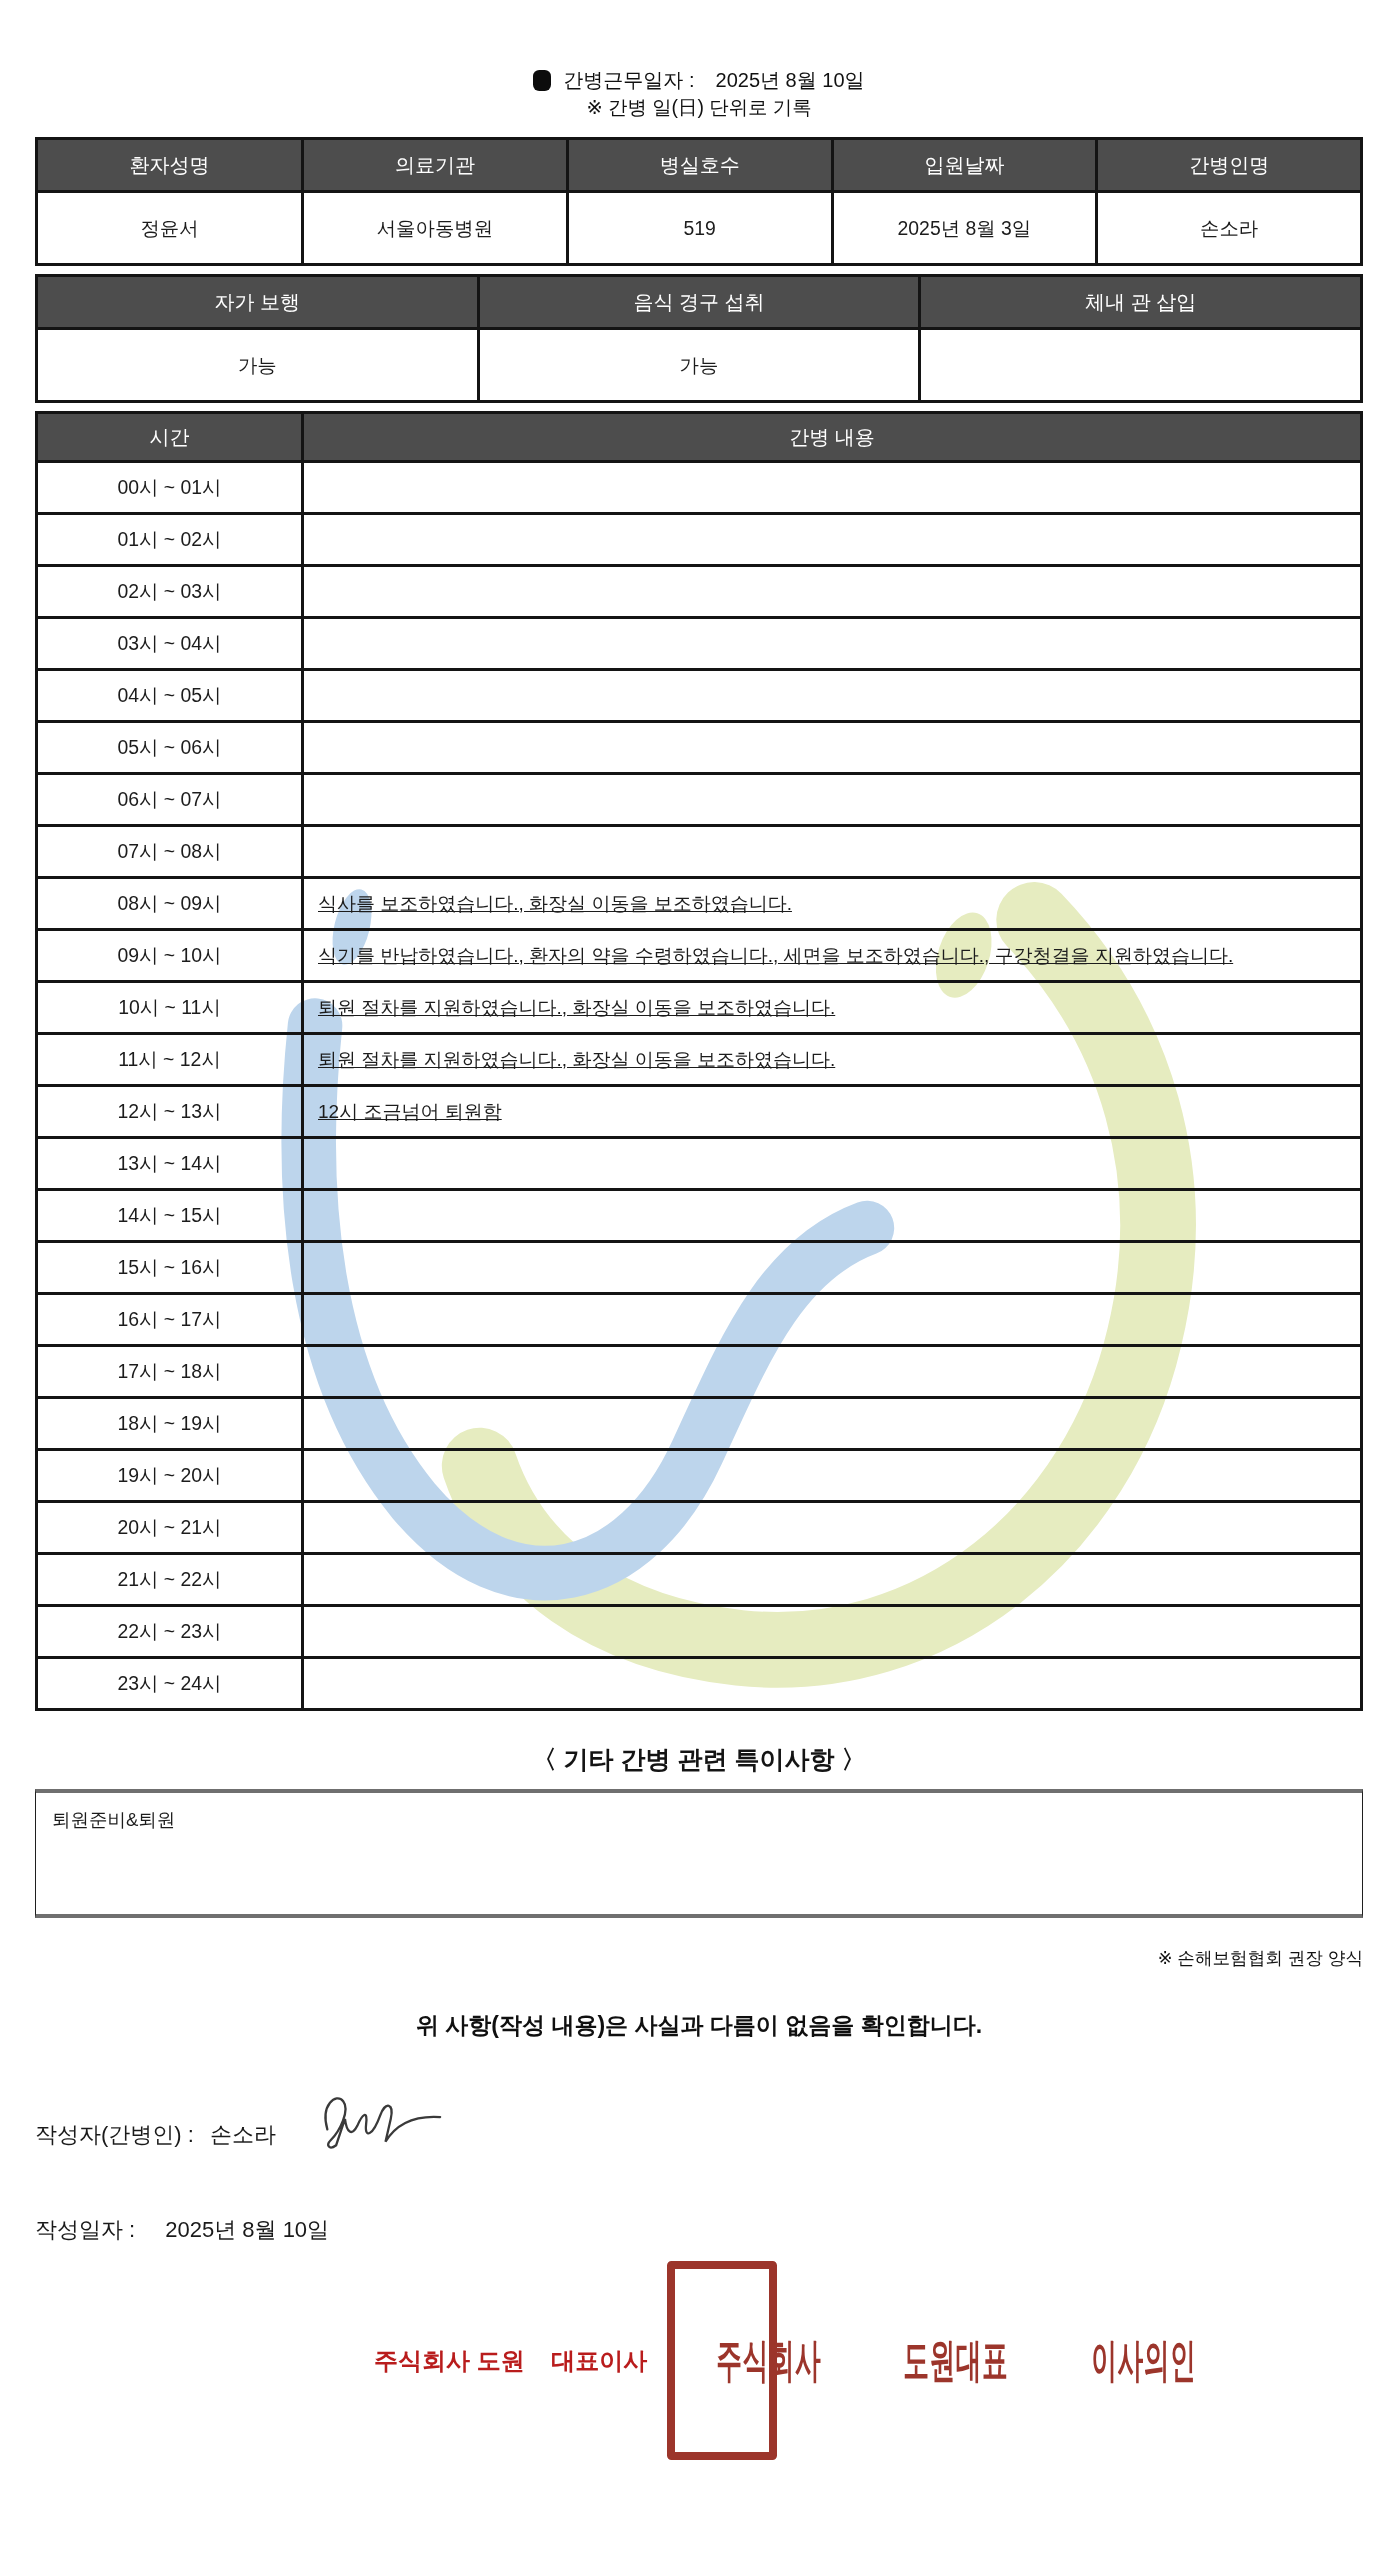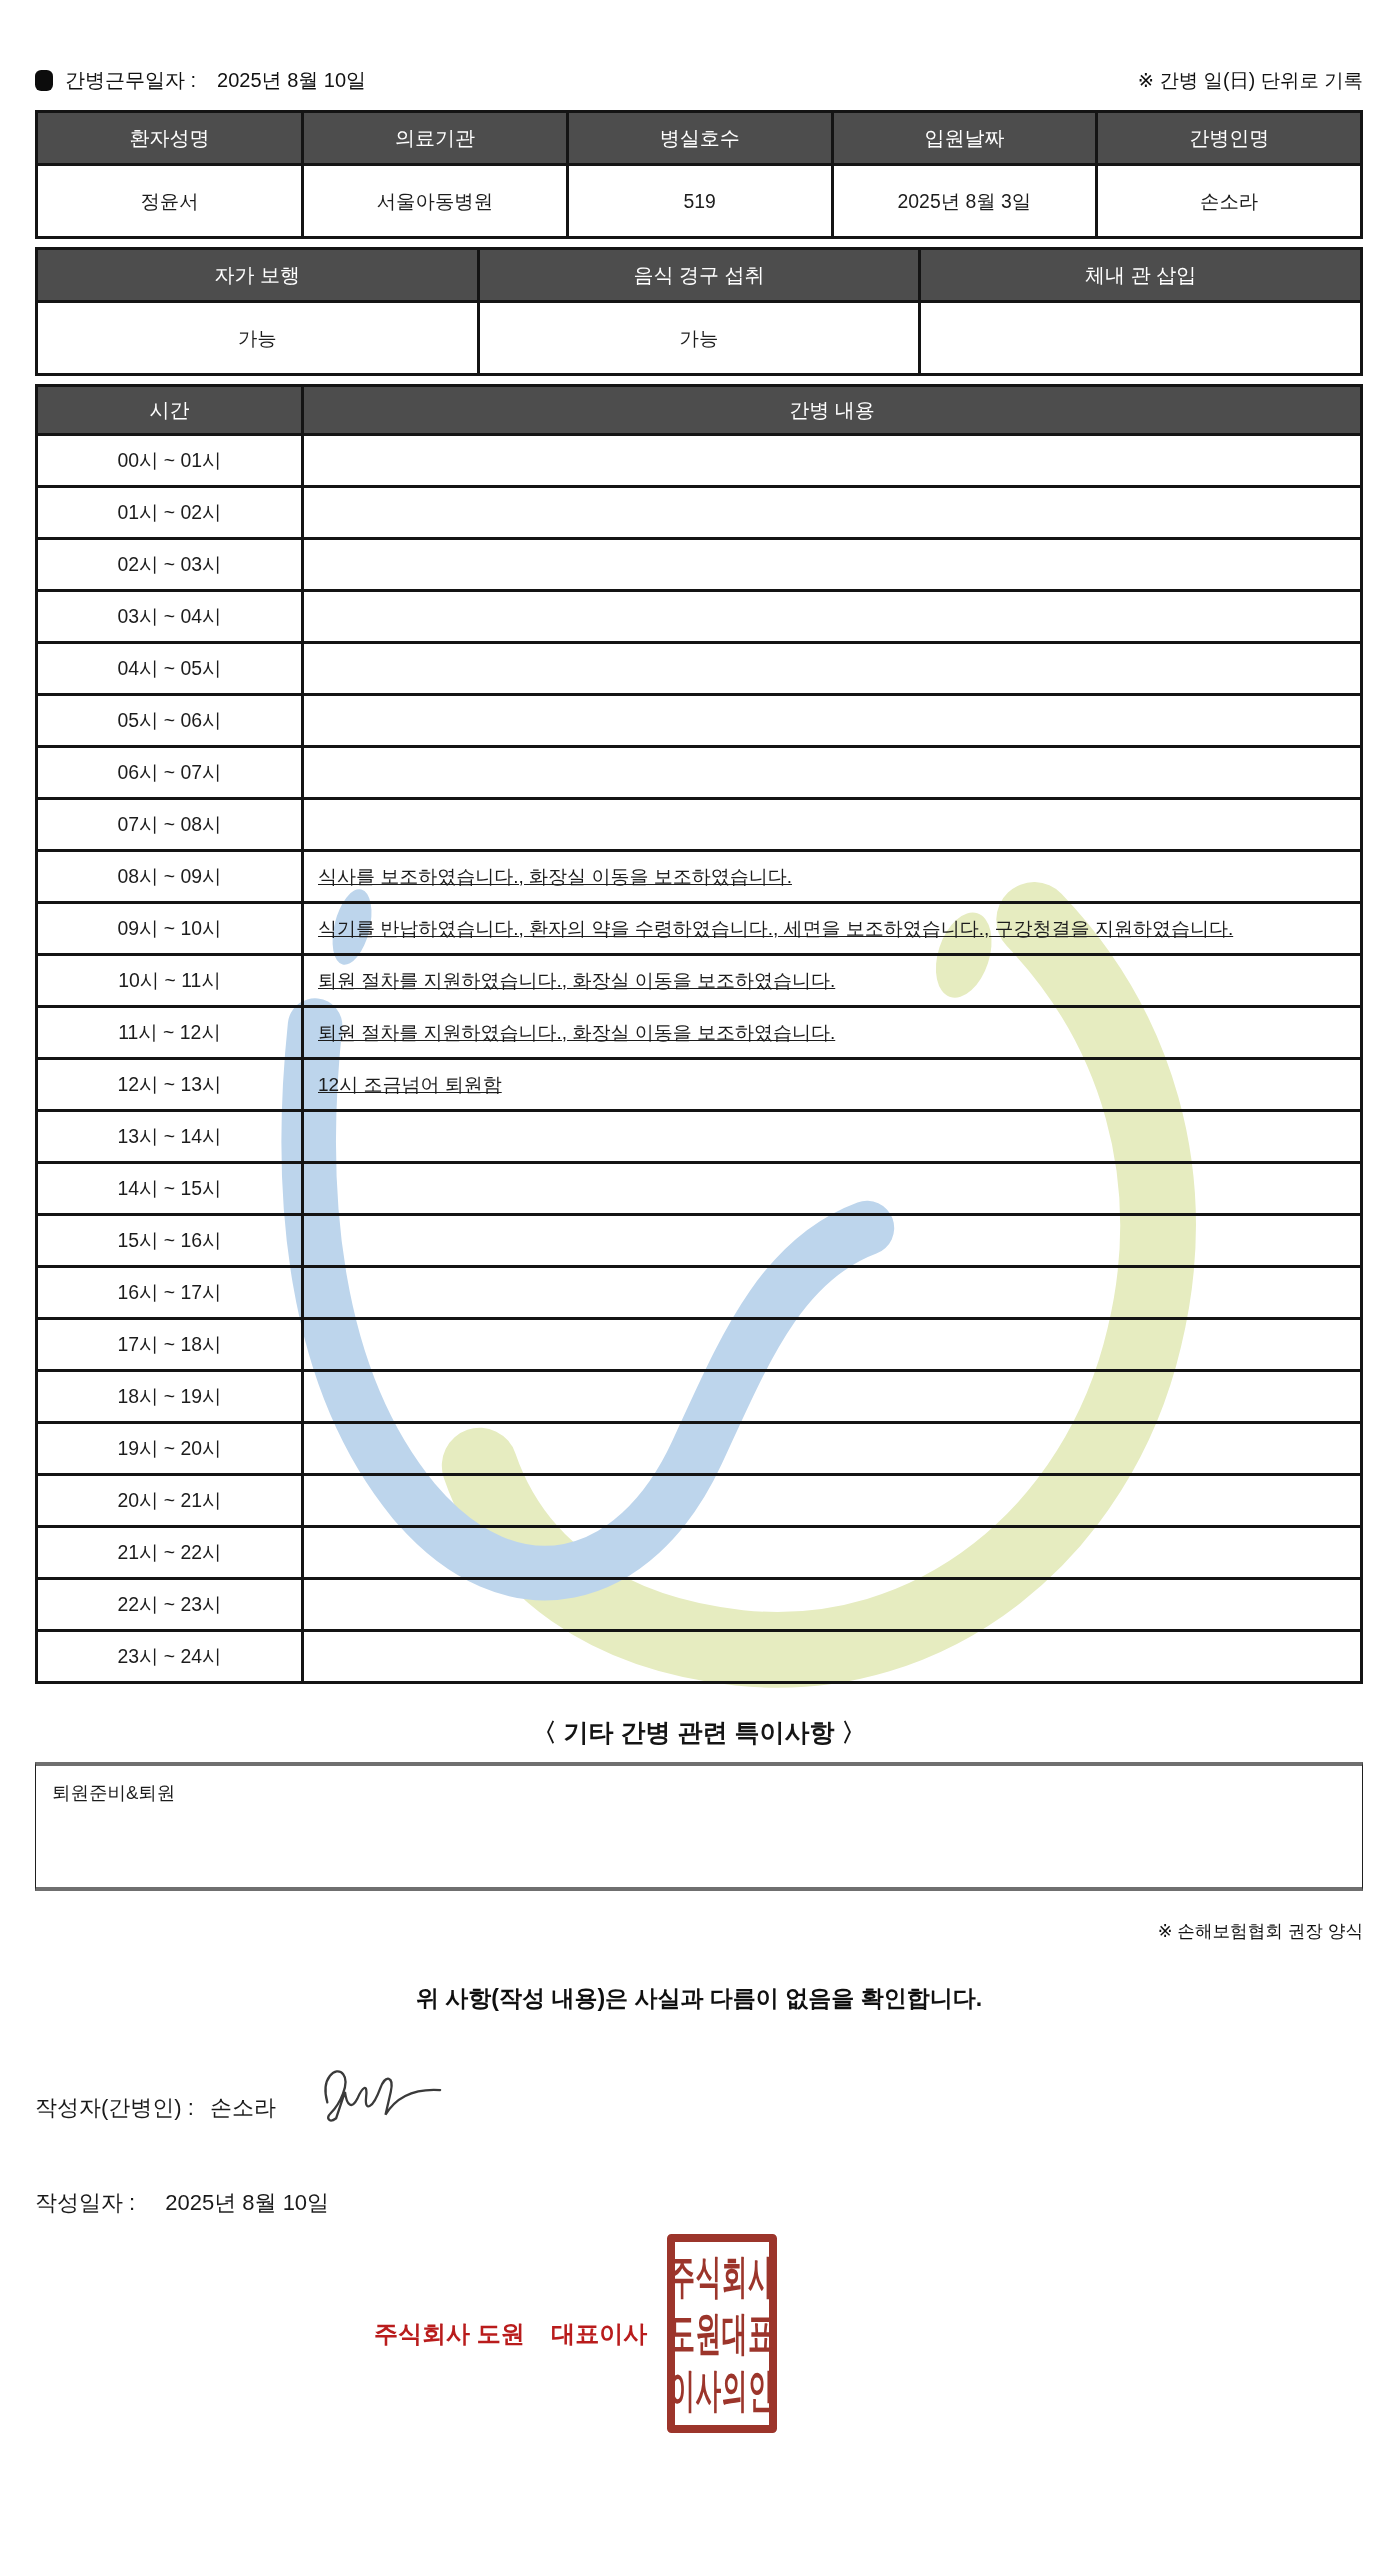--- a/index.html
+++ b/index.html
@@ -13,21 +13,21 @@
     position:absolute; left:264px; top:858px; z-index:0; pointer-events:none;
   }
   .content { position:relative; z-index:1; padding:0 35px; }
 
   .doc-title {
     margin-top:51px; text-align:center;
     font-size:40px; font-weight:800; letter-spacing:0.9px; color:#0f0f0f;
   }
   .info-row {
     margin-top:67px; display:flex; justify-content:space-between; align-items:center;
-    font-size:20px; color:#111;
+    font-size:20px; color:#111;flex-direction:column;
   }
   .info-left { display:flex; align-items:center; gap:12.3px; font-weight:500; }
   .bullet-square {
     display:inline-block; width:17.6px; height:21px; background:#0c0c0c; border-radius:6.2px;
   }
   .info-date { margin-left:8.8px; }
   .unit-note { font-size:19.4px; }
 
   table { width:100%; border-collapse:collapse; table-layout:fixed; background:transparent; }
   td, th { border:3.5px solid #141414; }
@@ -66,21 +66,21 @@
   .writer-name { margin-left:16px; }
   .signature-wrap { margin-left:39px; transform:translateY(-8.8px); }
   .date-line { margin-top:39px; font-size:22px; display:flex; align-items:center; }
   .date-value { margin-left:30px; }
 
   .company-row { margin-top:16px; display:flex; align-items:center; padding-left:339px; }
   .company-name { font-size:24px; font-weight:700; white-space:pre; color:#b91c1c; }
   .stamp {
     margin-left:19.4px; width:110px; height:199px;
     border:8.8px solid #9c352b; border-radius:4.4px; background:#fff;
-    display:flex; flex-direction:column; justify-content:space-evenly; align-items:center;
+    display:flex; flex-direction:row; justify-content:space-evenly; align-items:center;
     padding:3.5px 0;
   }
   .stamp-line {
     font-family:"Liberation Serif","DejaVu Serif",serif;
     font-weight:900; color:#9c352b; font-size:46px; line-height:53px;
     display:inline-block; transform:scaleX(0.56); transform-origin:center;
     white-space:nowrap; letter-spacing:0.9px;
   }
 </style>
 </head>

